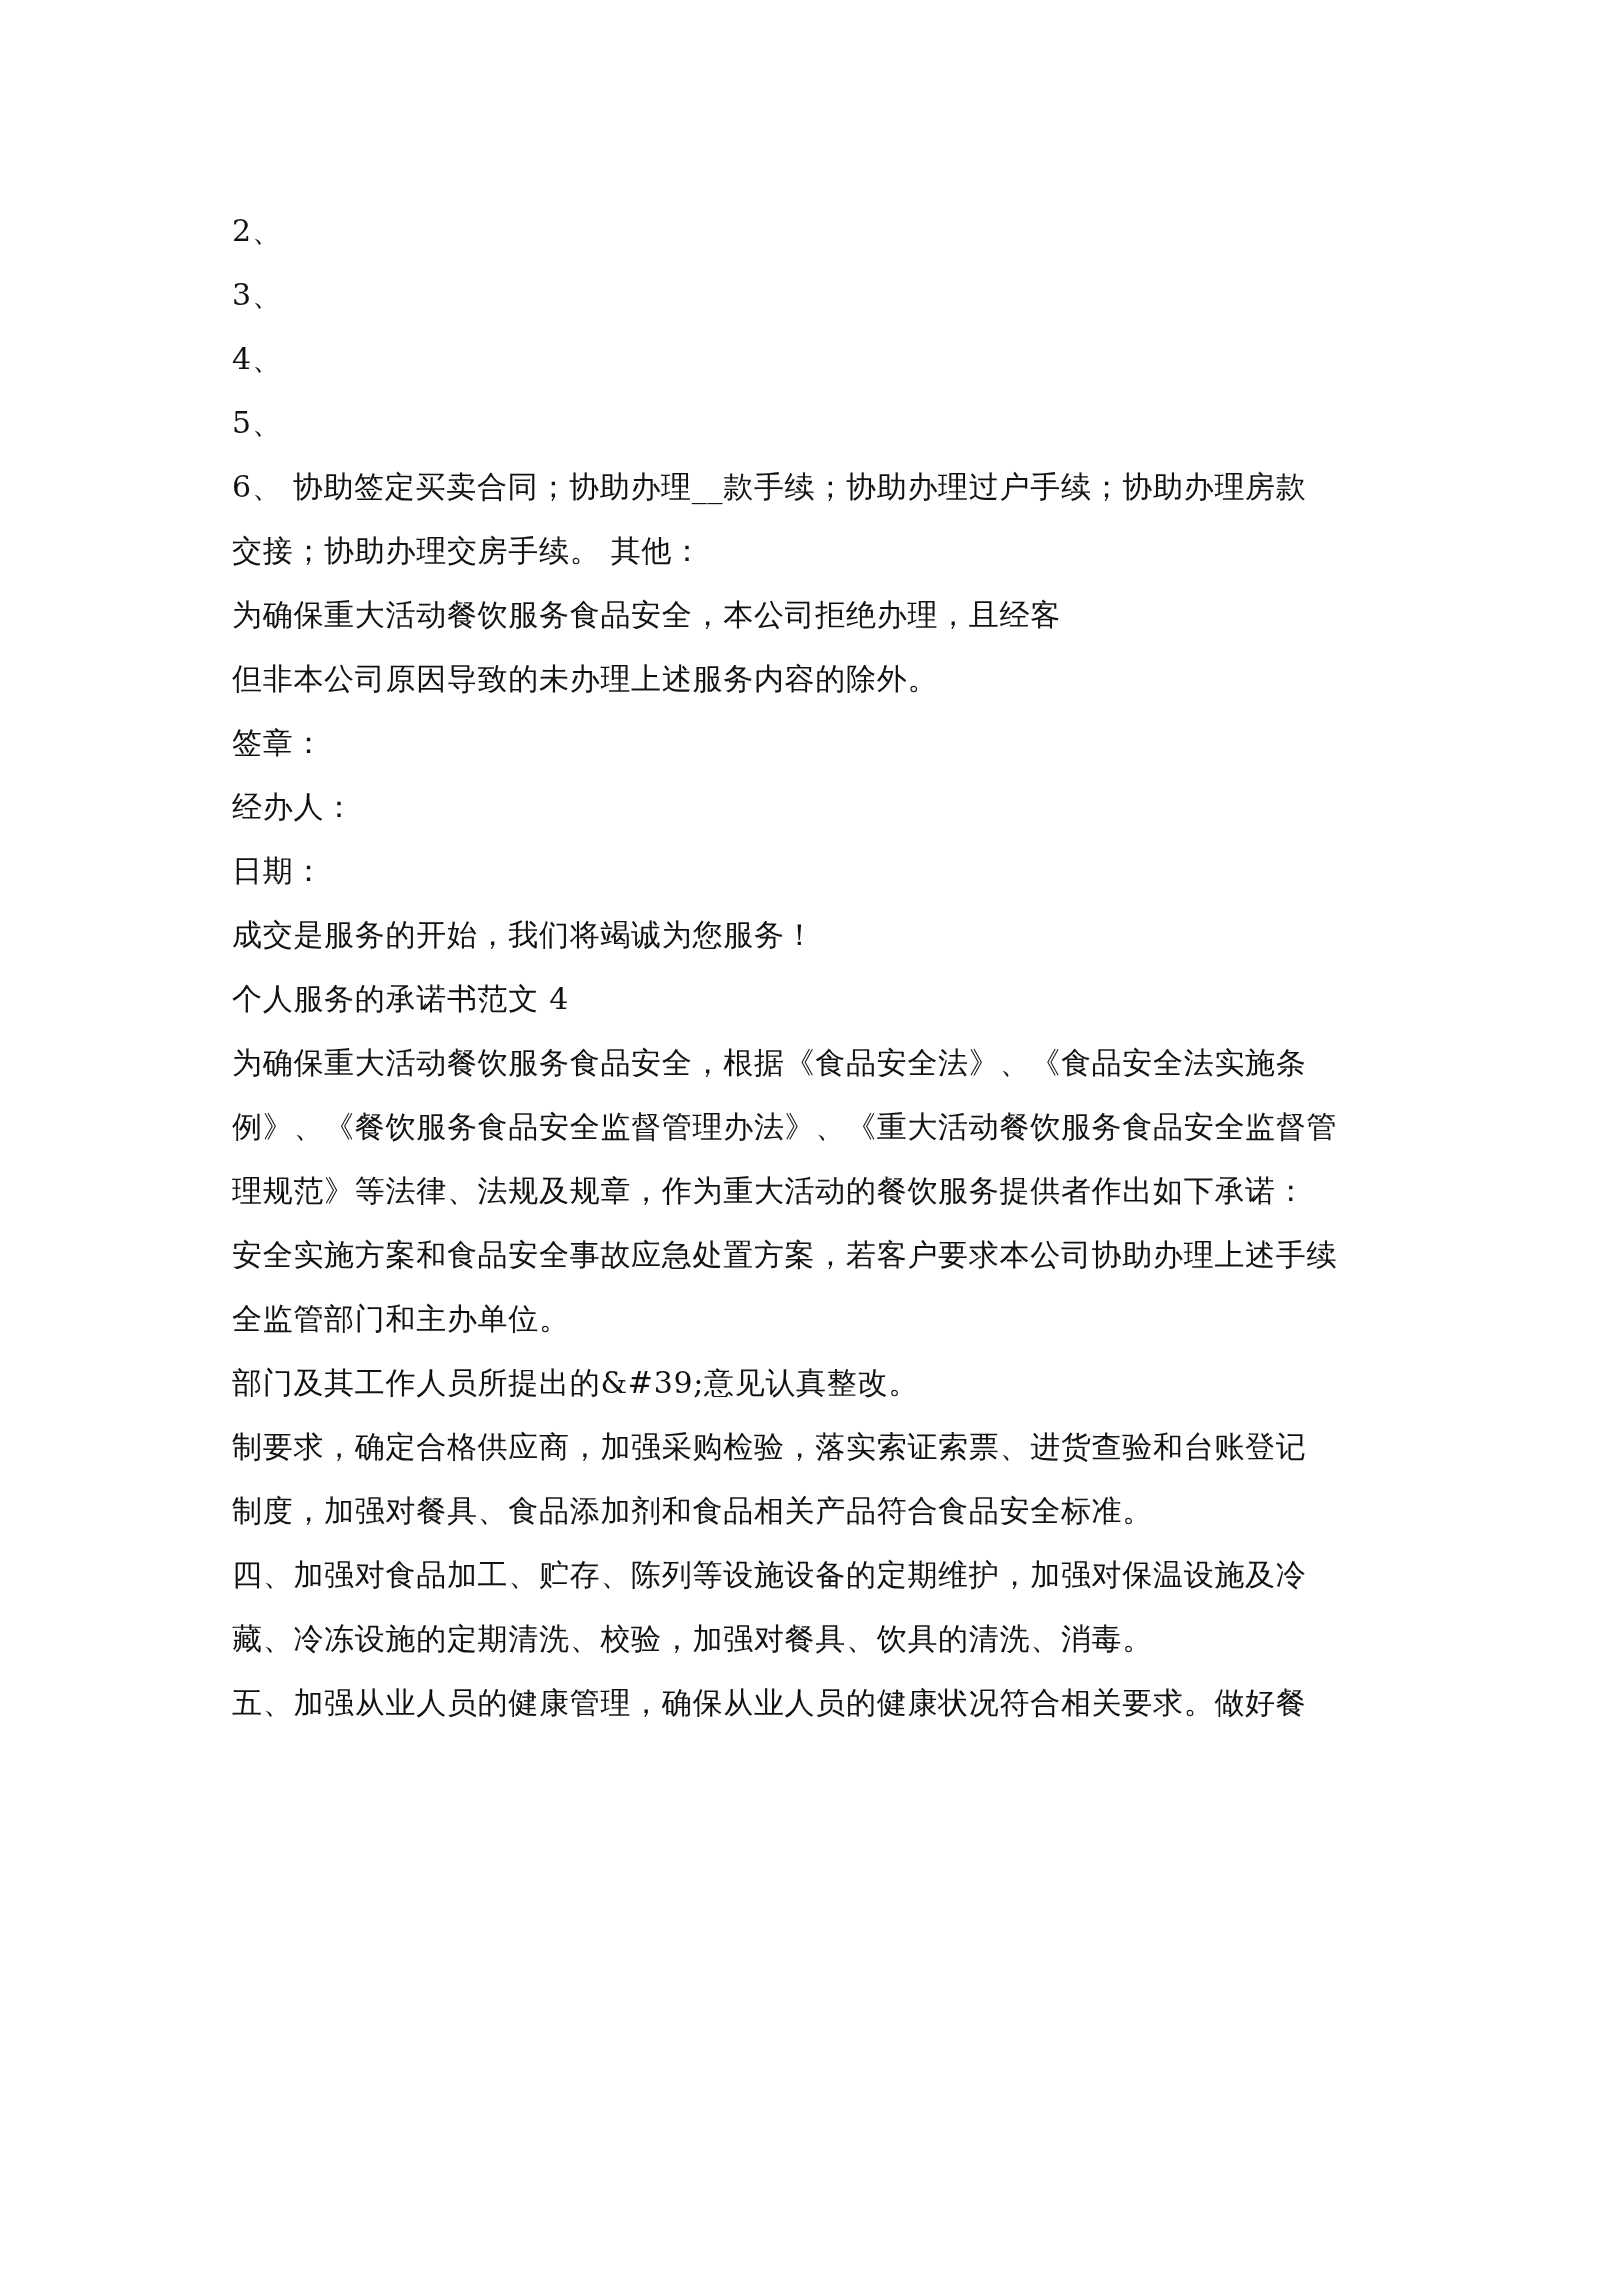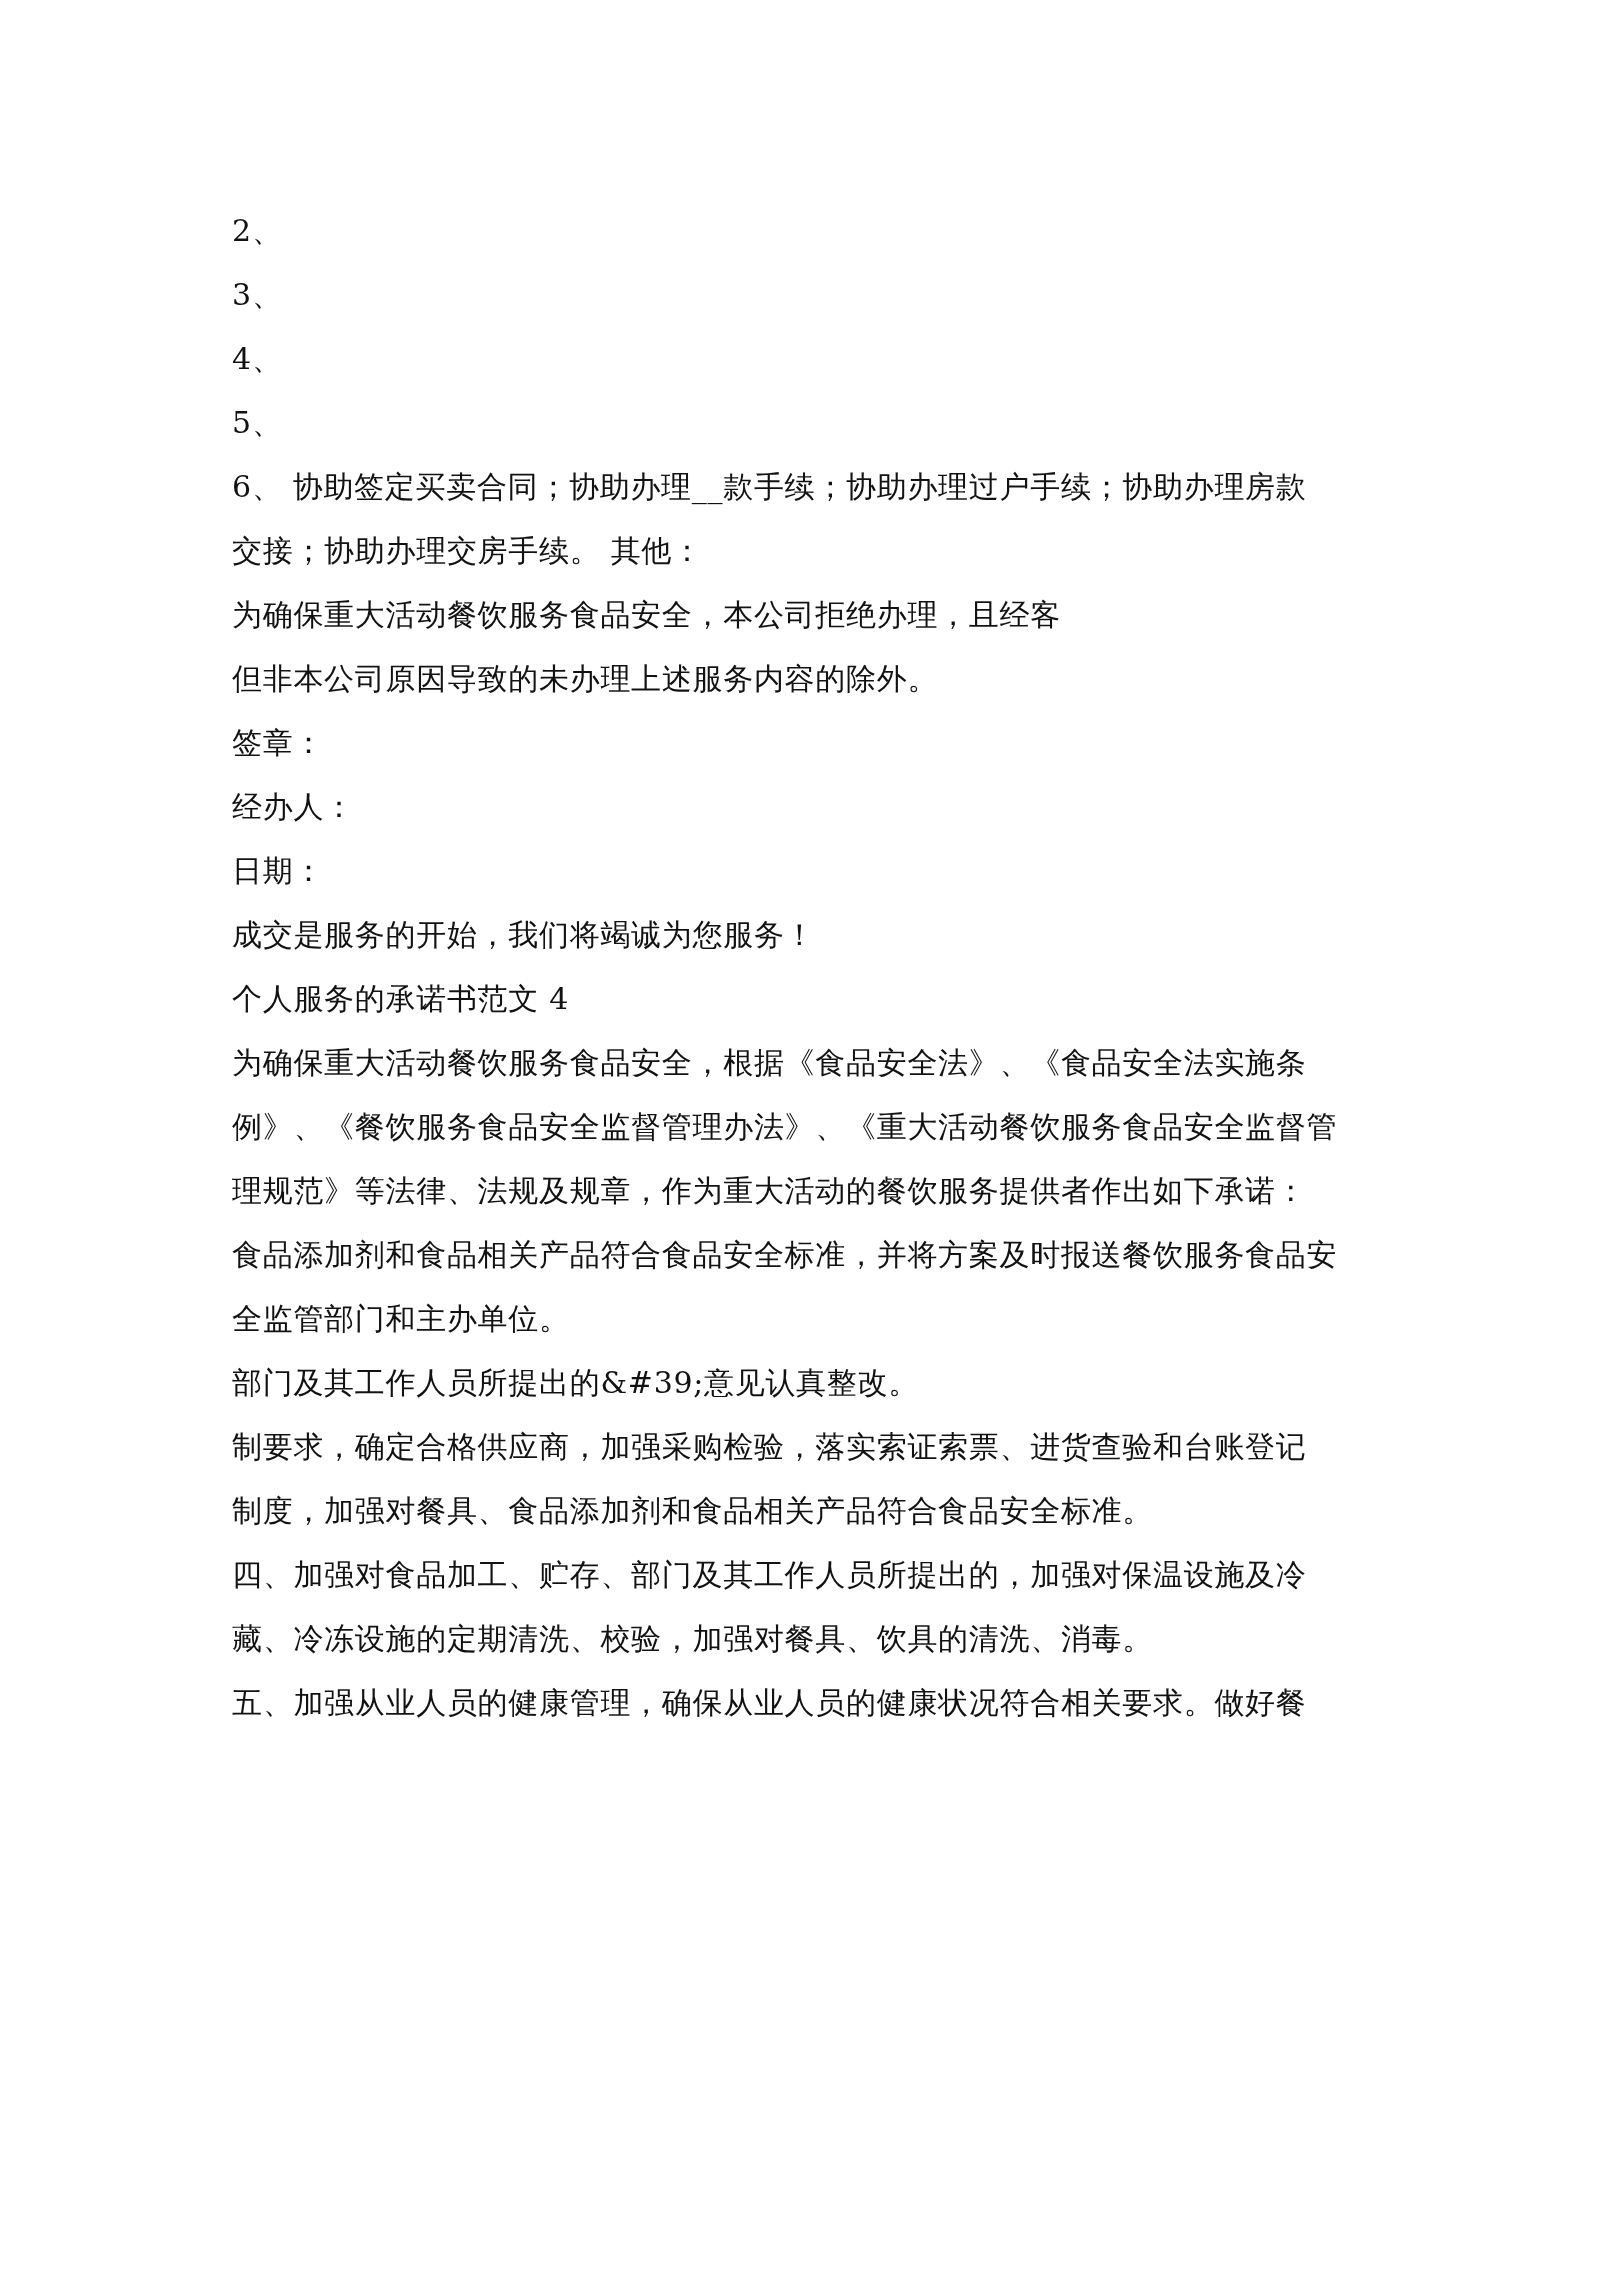--- a/index.html
+++ b/index.html
@@ -44,23 +44,23 @@
     <div class="line">为确保重大活动餐饮服务食品安全，本公司拒绝办理，且经客</div>
     <div class="line">但非本公司原因导致的未办理上述服务内容的除外。</div>
     <div class="line">签章：</div>
     <div class="line">经办人：</div>
     <div class="line">日期：</div>
     <div class="line">成交是服务的开始，我们将竭诚为您服务！</div>
     <div class="line">个人服务的承诺书范文 4</div>
     <div class="line">为确保重大活动餐饮服务食品安全，根据《食品安全法》、《食品安全法实施条</div>
     <div class="line">例》、《餐饮服务食品安全监督管理办法》、《重大活动餐饮服务食品安全监督管</div>
     <div class="line">理规范》等法律、法规及规章，作为重大活动的餐饮服务提供者作出如下承诺：</div>
-    <div class="line">食品添加剂和食品相关产品符合食品安全标准，并将方案及时报送餐饮服务食品安</div>
+    <div class="line">安全实施方案和食品安全事故应急处置方案，若客户要求本公司协助办理上述手续</div>
     <div class="line">全监管部门和主办单位。</div>
     <div class="line">部门及其工作人员所提出的&amp;#39;意见认真整改。</div>
     <div class="line">制要求，确定合格供应商，加强采购检验，落实索证索票、进货查验和台账登记</div>
     <div class="line">制度，加强对餐具、食品添加剂和食品相关产品符合食品安全标准。</div>
-    <div class="line">四、加强对食品加工、贮存、部门及其工作人员所提出的，加强对保温设施及冷</div>
+    <div class="line">四、加强对食品加工、贮存、陈列等设施设备的定期维护，加强对保温设施及冷</div>
     <div class="line">藏、冷冻设施的定期清洗、校验，加强对餐具、饮具的清洗、消毒。</div>
     <div class="line">五、加强从业人员的健康管理，确保从业人员的健康状况符合相关要求。做好餐</div>
   </div>
 </div>
 
 
 </body></html>

